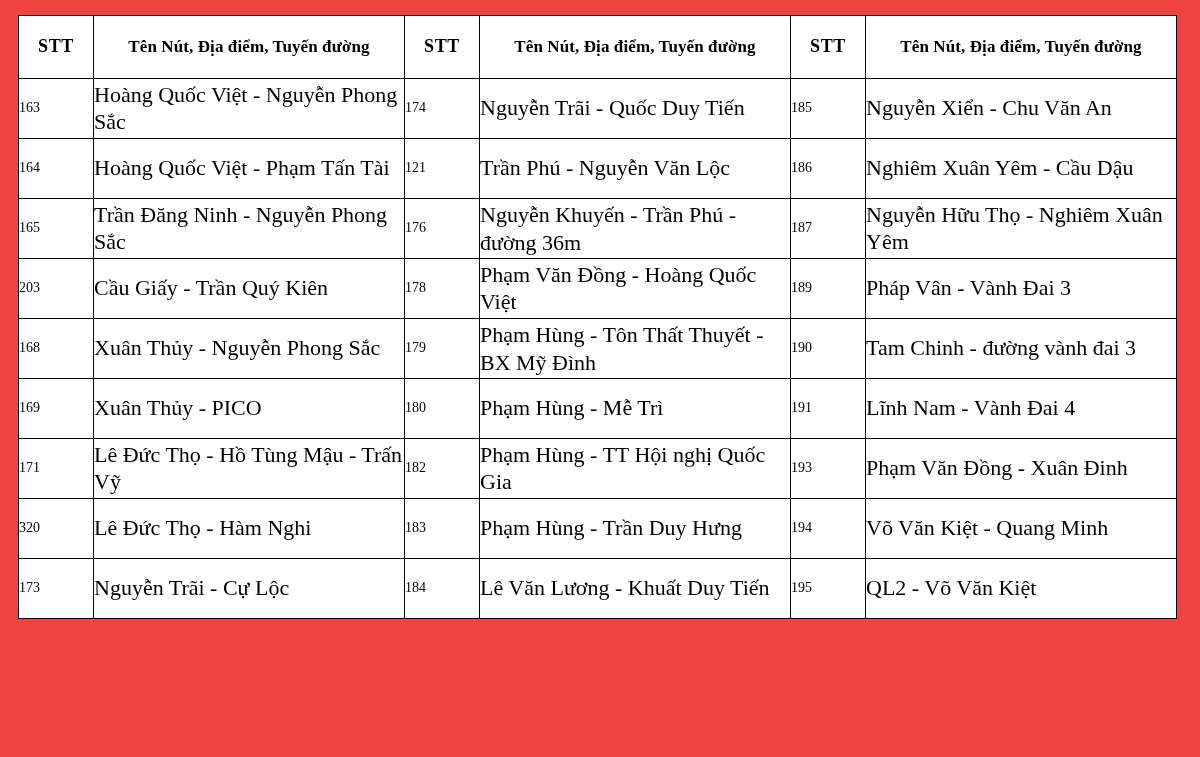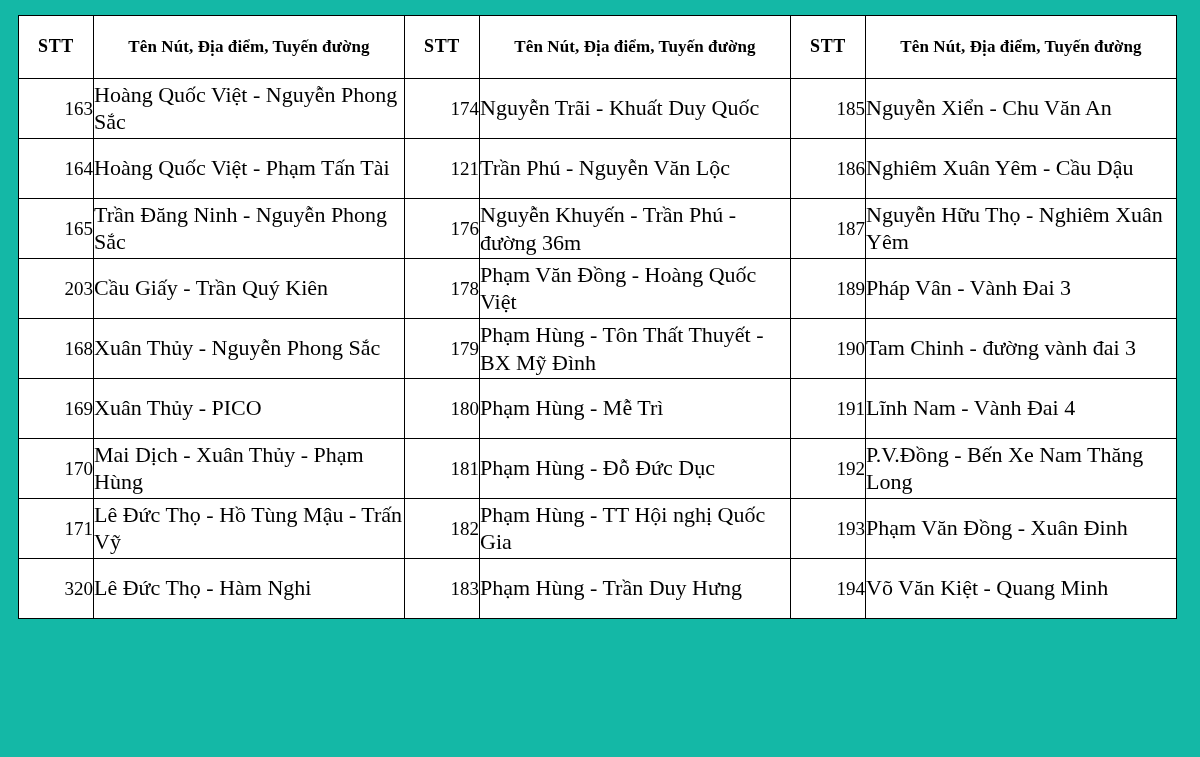--- a/index.html
+++ b/index.html
@@ -13,21 +13,21 @@
     height: 757px;
     font-family: "Liberation Serif", "DejaVu Serif", serif;
     color: #000000;
     overflow: hidden;
   }
 
   .page {
     position: relative;
     width: 1200px;
     height: 757px;
-    background: #14b8a6;
+    background: #ef4444;
     box-sizing: border-box;
   }
 
   .table-wrap {
     position: absolute;
     left: 18px;
     top: 15px;
     width: 1158px;
   }
 
@@ -64,22 +64,22 @@
     letter-spacing: 0.6px;
   }
   thead th.h-name {
     font-size: 17px;
   }
 
   
   tbody tr { height: 60px; }
 
   td.stt {
-    text-align: right;
-    font-size: 19px;
+    text-align: left;
+    font-size: 14px;
     line-height: 1.15;
     font-weight: normal;
   }
   td.name {
     text-align: left;
     font-size: 22px;
     line-height: 1.22;
     padding-left: 9px;
     padding-right: 6px;
     word-wrap: break-word;
@@ -110,21 +110,21 @@
           <th class="h-name">Tên Nút, Địa điểm, Tuyến đường</th>
           <th class="h-stt">STT</th>
           <th class="h-name">Tên Nút, Địa điểm, Tuyến đường</th>
         </tr>
       </thead>
       <tbody id="table-body">
           <tr>
             <td class="stt">163</td>
             <td class="name">Hoàng Quốc Việt - Nguyễn Phong Sắc</td>
             <td class="stt">174</td>
-            <td class="name">Nguyễn Trãi - Khuất Duy Quốc</td>
+            <td class="name">Nguyễn Trãi - Quốc Duy Tiến</td>
             <td class="stt">185</td>
             <td class="name">Nguyễn Xiển - Chu Văn An</td>
           </tr>
           <tr>
             <td class="stt">164</td>
             <td class="name">Hoàng Quốc Việt - Phạm Tấn Tài</td>
             <td class="stt">121</td>
             <td class="name">Trần Phú - Nguyễn Văn Lộc</td>
             <td class="stt">186</td>
             <td class="name">Nghiêm Xuân Yêm - Cầu Dậu</td>
@@ -155,39 +155,39 @@
           </tr>
           <tr>
             <td class="stt">169</td>
             <td class="name">Xuân Thủy - PICO</td>
             <td class="stt">180</td>
             <td class="name">Phạm Hùng - Mễ Trì</td>
             <td class="stt">191</td>
             <td class="name">Lĩnh Nam - Vành Đai 4</td>
           </tr>
           <tr>
-            <td class="stt">170</td>
-            <td class="name">Mai Dịch - Xuân Thủy - Phạm Hùng</td>
-            <td class="stt">181</td>
-            <td class="name">Phạm Hùng - Đỗ Đức Dục</td>
-            <td class="stt">192</td>
-            <td class="name">P.V.Đồng - Bến Xe Nam Thăng Long</td>
-          </tr>
-          <tr>
             <td class="stt">171</td>
             <td class="name">Lê Đức Thọ - Hồ Tùng Mậu - Trấn Vỹ</td>
             <td class="stt">182</td>
             <td class="name">Phạm Hùng - TT Hội nghị Quốc Gia</td>
             <td class="stt">193</td>
             <td class="name">Phạm Văn Đồng - Xuân Đinh</td>
           </tr>
           <tr>
             <td class="stt">320</td>
             <td class="name">Lê Đức Thọ - Hàm Nghi</td>
             <td class="stt">183</td>
             <td class="name">Phạm Hùng - Trần Duy Hưng</td>
             <td class="stt">194</td>
             <td class="name">Võ Văn Kiệt - Quang Minh</td>
           </tr>
+          <tr>
+            <td class="stt">173</td>
+            <td class="name">Nguyễn Trãi - Cự Lộc</td>
+            <td class="stt">184</td>
+            <td class="name">Lê Văn Lương - Khuất Duy Tiến</td>
+            <td class="stt">195</td>
+            <td class="name">QL2 - Võ Văn Kiệt</td>
+          </tr>
         </tbody>
     </table>
   </div>
 </div>
 
 </body></html>

